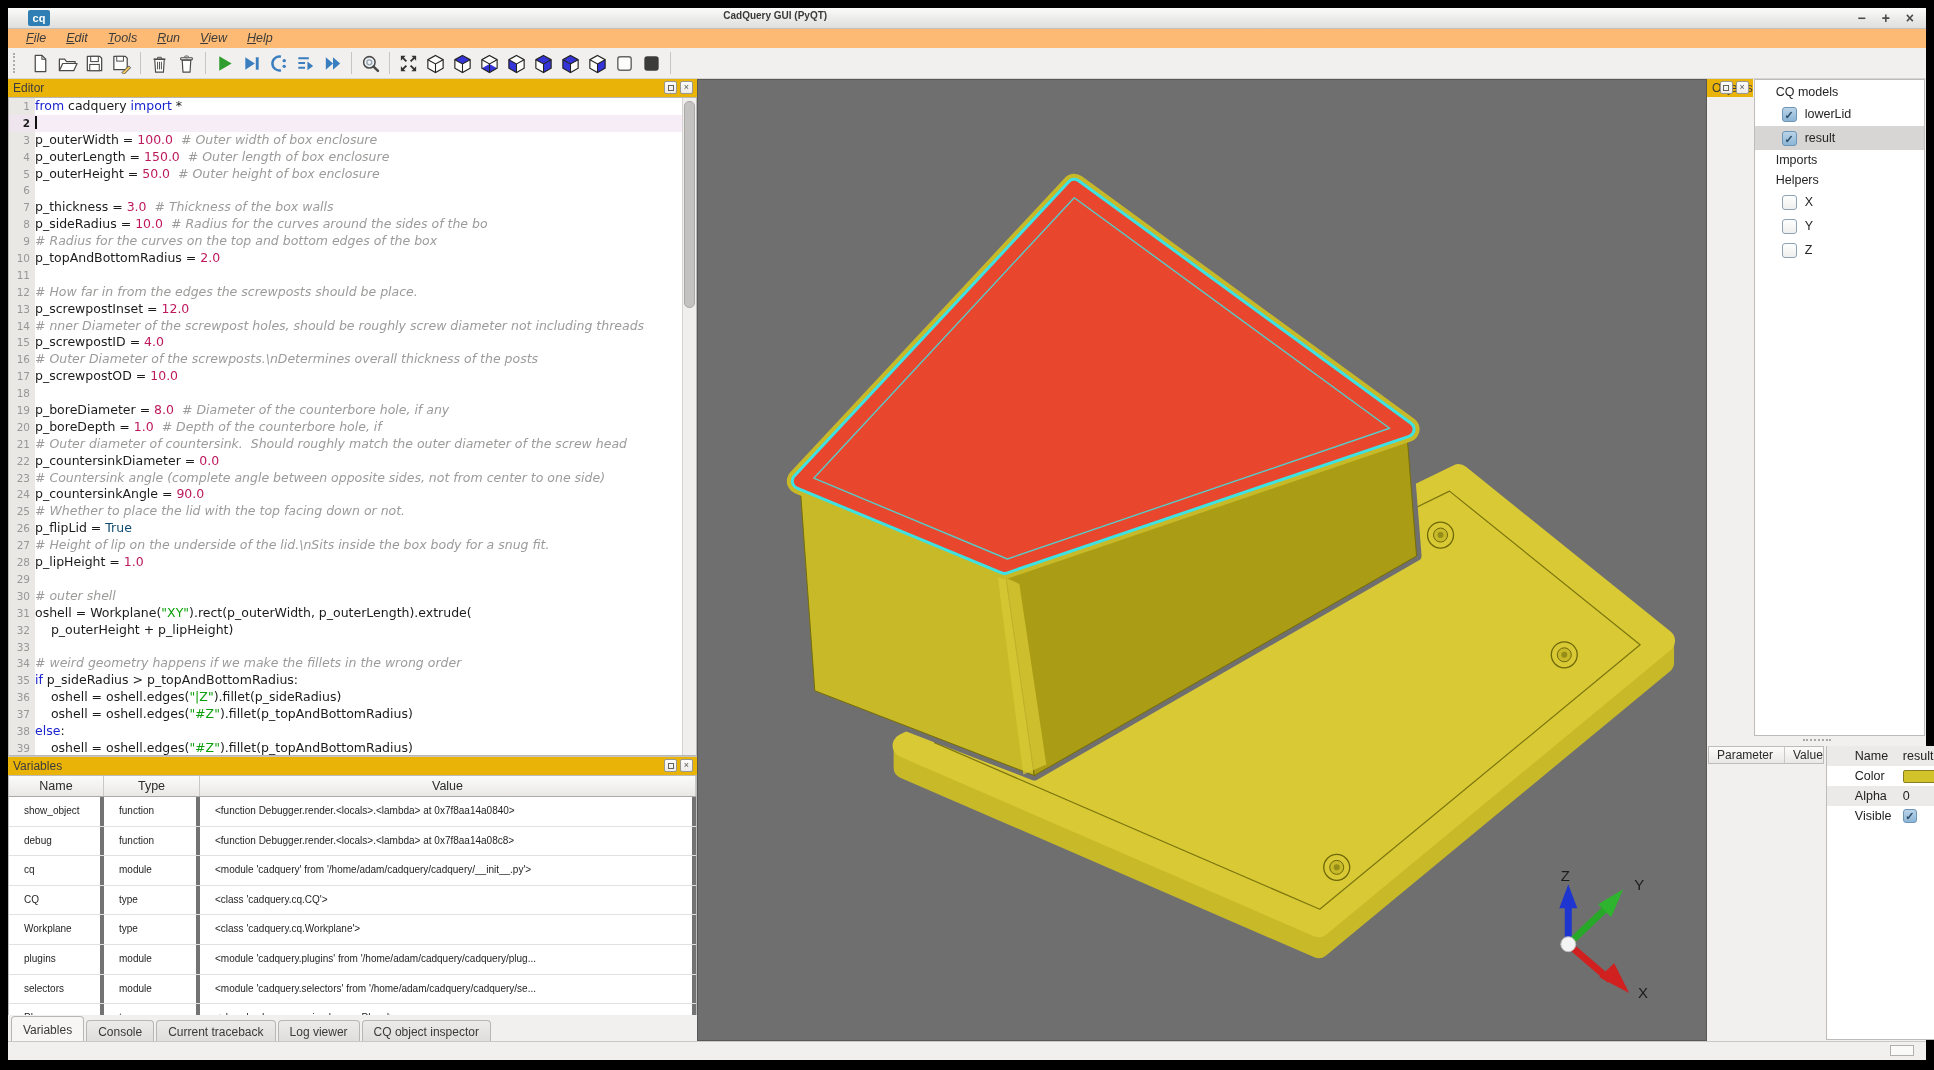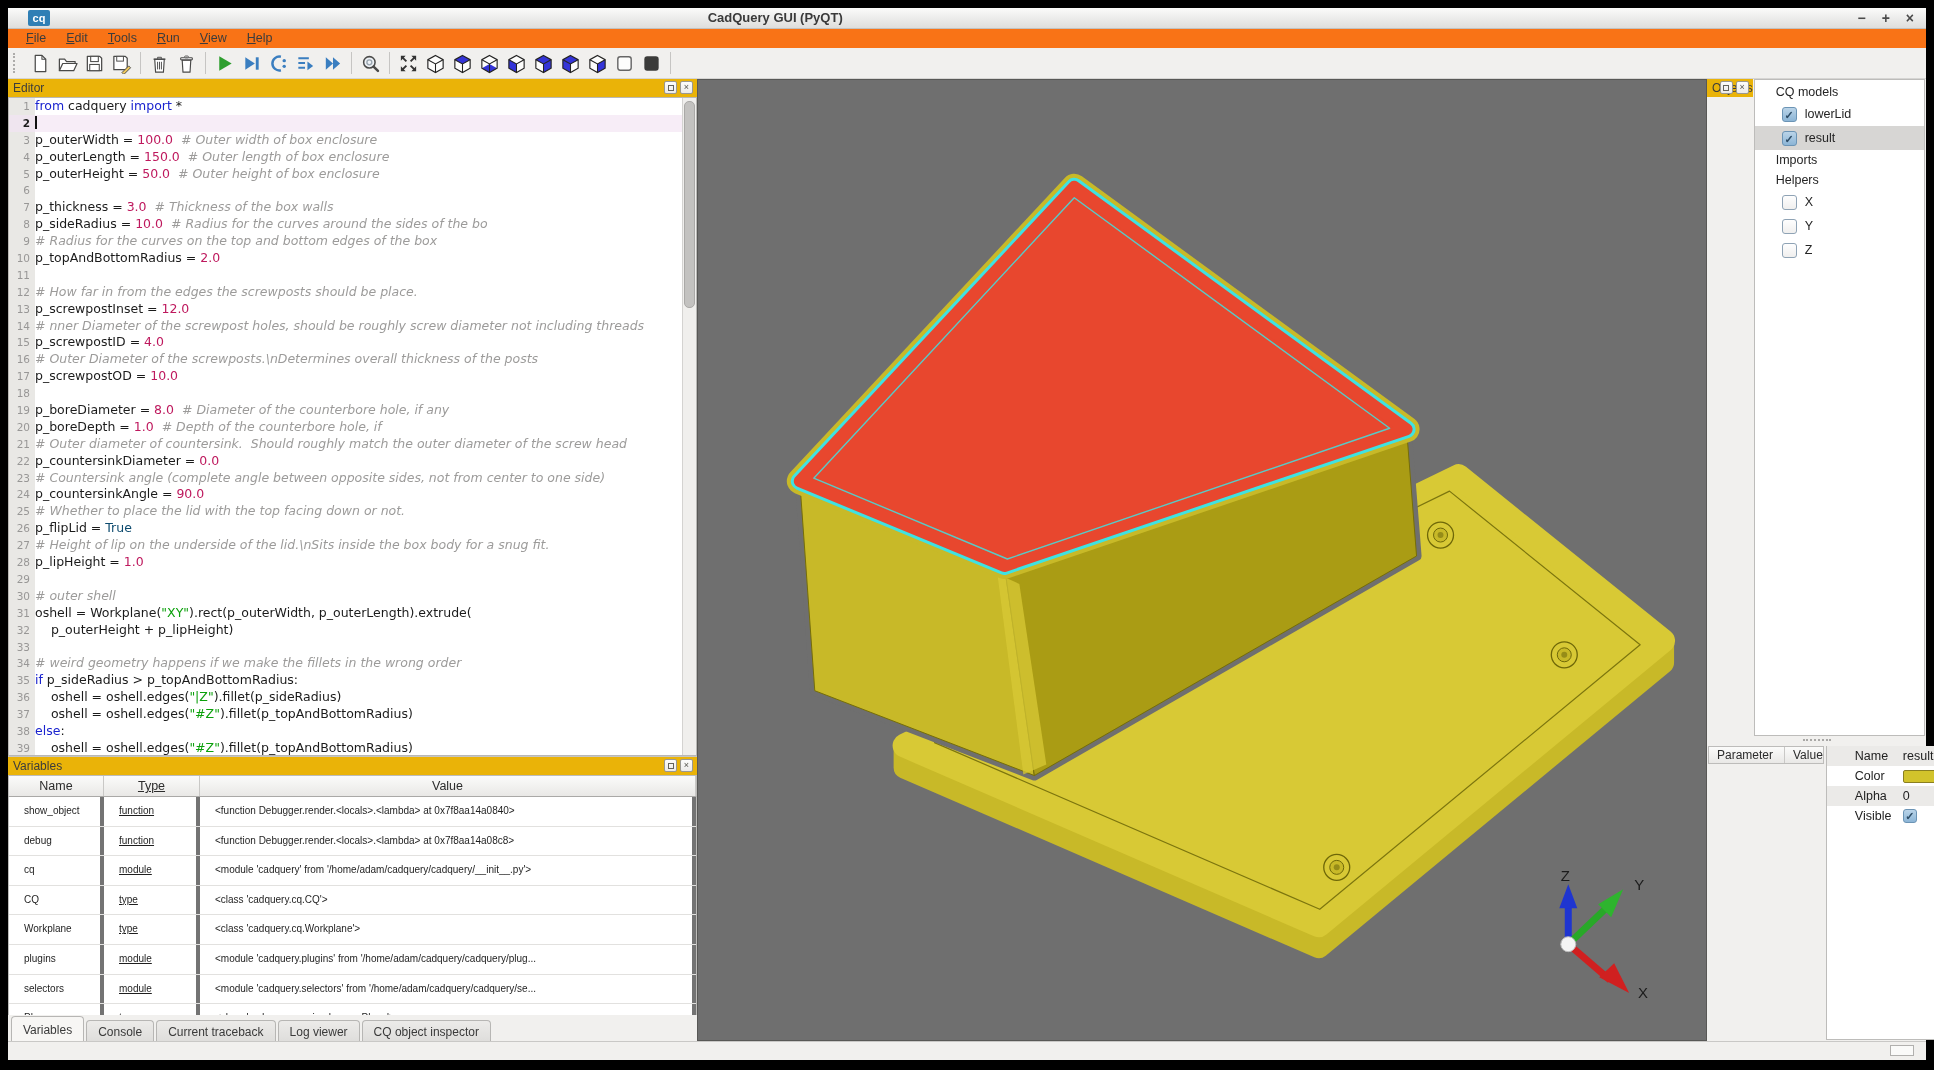--- a/index.html
+++ b/index.html
@@ -2,26 +2,26 @@
 <html style="--vp: #6f6f6f; --red: #e8472e; --yL: #d8c935; --yM: #c8b928; --yD: #aa9c14; --cy: #3fe2e2;"><head>
 <meta charset="utf-8">
 <style>
   html,body{margin:0;padding:0;}
   body{width:1934px;height:1070px;background:#000;font-family:"Liberation Sans",sans-serif;position:relative;overflow:hidden;}
   .window{position:absolute;left:8px;top:8px;width:1918px;height:1050px;background:#f1f0ee;}
 
   
   .titlebar{height:21px;background:linear-gradient(#fbfbfa,#dededc);border-bottom:1px solid #c2c1bf;box-sizing:border-box;position:relative;}
   .app-logo{position:absolute;left:20px;top:2px;width:22px;height:16px;background:#2f7fb5;color:#fff;font-weight:bold;font-size:11px;line-height:16px;text-align:center;border-radius:2px;}
-  .title{position:absolute;left:40%;transform:translateX(-50%);top:2px;font-weight:bold;font-size:13px;color:#3a3a3a;white-space:nowrap;}
+  .title{position:absolute;left:40%;transform:translateX(-50%);top:2px;font-weight:bold;font-size:10px;color:#3a3a3a;white-space:nowrap;}
   .win-controls{position:absolute;right:12px;top:0;display:flex;gap:16px;}
   .win-btn{font-size:14px;font-weight:bold;color:#4a4a4a;line-height:20px;}
 
   
-  .menubar{height:19px;display:flex;padding-left:8px;background:#f97316;align-items:center;}
+  .menubar{height:19px;display:flex;padding-left:8px;background:#fdba74;align-items:center;font-style:italic;}
   .menu-item{padding:0 10px;font-size:12.5px;color:#3c3c3c;line-height:19px;}
   .mnemonic{text-decoration:underline;}
   .toolbar{height:30px;display:flex;align-items:center;padding-left:2px;background:#f1f0ee;border-bottom:1px solid #d6d5d3;}
   .tbtn{width:27px;height:27px;display:flex;align-items:center;justify-content:center;border-radius:3px;}
   .tsep{width:1px;height:22px;background:#c6c5c3;margin:0 5px;}
   .thandle{width:5px;height:20px;border-left:2px dotted #adacaa;margin:0 7px 0 3px;}
 
   
   .main{height:962px;display:flex;}
   .left-col{width:689px;display:flex;flex-direction:column;flex:none;}
@@ -51,21 +51,21 @@
   .tok-b{color:#0c4a6e;}
   .tok-p{color:#1b1b1b;}
   .editor-scrollbar{position:absolute;top:0;right:0;width:13px;bottom:0;background:#f0efed;border-left:1px solid #d4d3d1;}
   .editor-scrollbar .thumb{position:absolute;top:3px;left:1px;width:9px;height:205px;background:#c3c2c0;border:1px solid #aaa9a7;border-radius:5px;}
 
   
   .vars-dock{height:258px;display:flex;flex-direction:column;flex:none;border-top:1px solid #c6c5c3;}
   .vars-header{height:22px;display:flex;background:linear-gradient(#fbfbfa,#e9e8e6);border:1px solid #bdbcba;border-bottom:1px solid #aaa9a7;box-sizing:border-box;flex:none;}
   .vh{font-size:12.5px;color:#2c2c2c;text-align:center;line-height:20px;border-right:1px solid #c9c8c6;box-sizing:border-box;}
   .colw0{width:95px;flex:none;}
-  .colw1{width:96px;flex:none;text-decoration:underline;}
+  .colw1{width:96px;flex:none;}
   .colw2{flex:1;}
   .vars-rows{flex:1;background:#fff;overflow:hidden;border-left:1px solid #bdbcba;border-right:1px solid #bdbcba;}
   .vrow{display:flex;height:28.6px;border-bottom:1px solid #e2e1df;background:#fff;}
   .vc{font-size:10px;color:#1e1e1e;line-height:28px;padding:0 15px;white-space:nowrap;overflow:hidden;border-right:4px solid #737373;box-sizing:border-box;}
 
   
   .bottom-tabs{height:27px;background:#f1f0ee;display:flex;align-items:flex-end;padding-left:3px;flex:none;}
   .tab{font-size:12px;color:#3a3a3a;padding:0 11px;height:22px;line-height:22px;background:linear-gradient(#ecebe9,#dedddb);border:1px solid #b7b6b4;border-bottom:none;border-radius:4px 4px 0 0;margin-right:2px;box-sizing:border-box;}
   .tab.active{height:26px;line-height:26px;background:#f7f6f4;}
 

